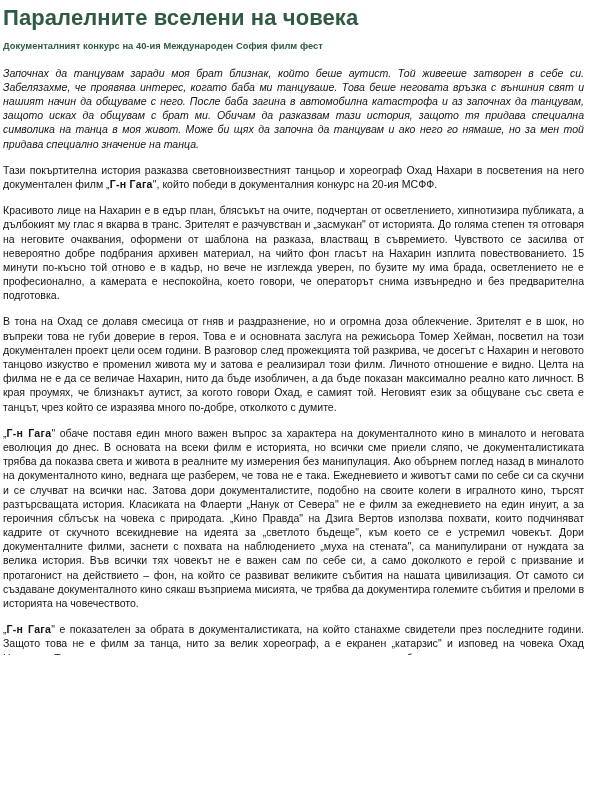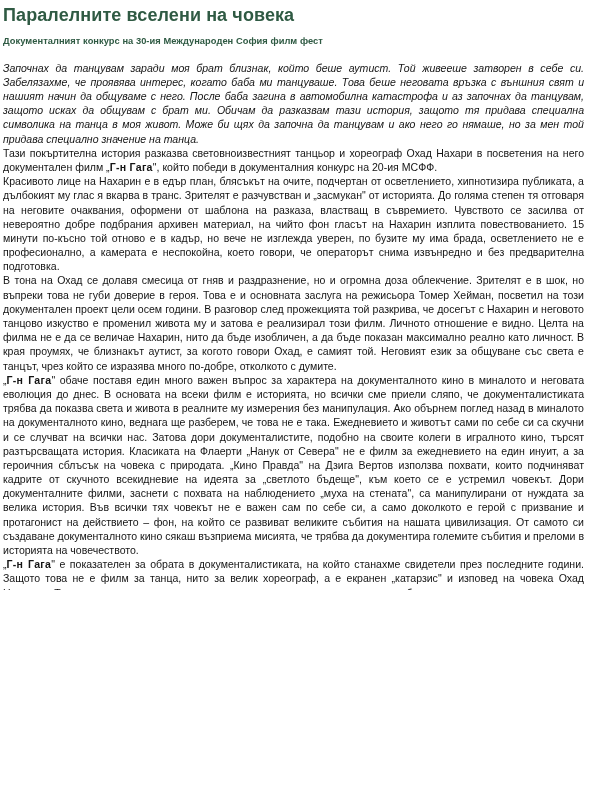--- a/index.html
+++ b/index.html
@@ -22,21 +22,21 @@
     padding: 0;
     box-sizing: border-box;
     position: relative;
     overflow: hidden;
   }
   .header {
     padding: 4px 3px 0 3px;
   }
   .doc-title {
     font-family: "Liberation Sans", "DejaVu Sans", sans-serif;
-    font-size: 18px;
+    font-size: 22px;
     font-weight: bold;
     color: #2f5a43;
     letter-spacing: 0.1px;
     line-height: 1.25;
     margin: 0 0 9px 0;
     white-space: nowrap;
   }
   .doc-subtitle {
     font-family: "Liberation Sans", "DejaVu Sans", sans-serif;
     font-size: 9.3px;
@@ -58,40 +58,40 @@
     margin: 0 0 0 0;
     color: #141414;
     hyphens: none;
     word-spacing: 0px;
   }
   .para.italic {
     font-style: italic;
     font-weight: normal;
   }
   .para + .para {
-    margin-top: 0px;
+    margin-top: 12px;
   }
   .para b, .para .bold {
     font-weight: bold;
     letter-spacing: 0.3px;
   }
   
   .clipped {
     max-height: 33px;
     overflow: hidden;
   }
 </style>
 </head>
 <body>
 
 <div class="page">
 
   <div class="header">
     <h1 class="doc-title" style="color: rgb(47, 90, 67);">Паралелните вселени на човека</h1>
-    <div class="doc-subtitle" style="color: rgb(47, 90, 67);">Документалният конкурс на 30-ия Международен София филм фест</div>
+    <div class="doc-subtitle" style="color: rgb(47, 90, 67);">Документалният конкурс на 40-ия Международен София филм фест</div>
   </div>
 
   <div class="article">
 
     <p class="para italic">Започнах да танцувам заради моя брат близнак, който беше аутист. Той живееше затворен в себе си. Забелязахме, че проявява интерес, когато баба ми танцуваше. Това беше неговата връзка с външния свят и нашият начин да общуваме с него. После баба загина в автомобилна катастрофа и аз започнах да танцувам, защото исках да общувам с брат ми. Обичам да разказвам тази история, защото тя придава специална символика на танца в моя живот. Може би щях да започна да танцувам и ако него го нямаше, но за мен той придава специално значение на танца.</p>
 
     <p class="para"><span>Тази покъртителна история разказва световноизвестният танцьор и хореограф Охад Нахари в посветения на него документален филм „</span><b class="bold">Г-н Гага</b><span>", който победи в документалния конкурс на 20-ия МСФФ.</span></p>
 
     <p class="para">Красивото лице на Нахарин е в едър план, блясъкът на очите, подчертан от осветлението, хипнотизира публиката, а дълбокият му глас я вкарва в транс. Зрителят е разчувстван и „засмукан" от историята. До голяма степен тя отговаря на неговите очаквания, оформени от шаблона на разказа, властващ в съвремието. Чувството се засилва от невероятно добре подбрания архивен материал, на чийто фон гласът на Нахарин изплита повествованието. 15 минути по-късно той отново е в кадър, но вече не изглежда уверен, по бузите му има брада, осветлението не е професионално, а камерата е неспокойна, което говори, че операторът снима извънредно и без предварителна подготовка.</p>
 

